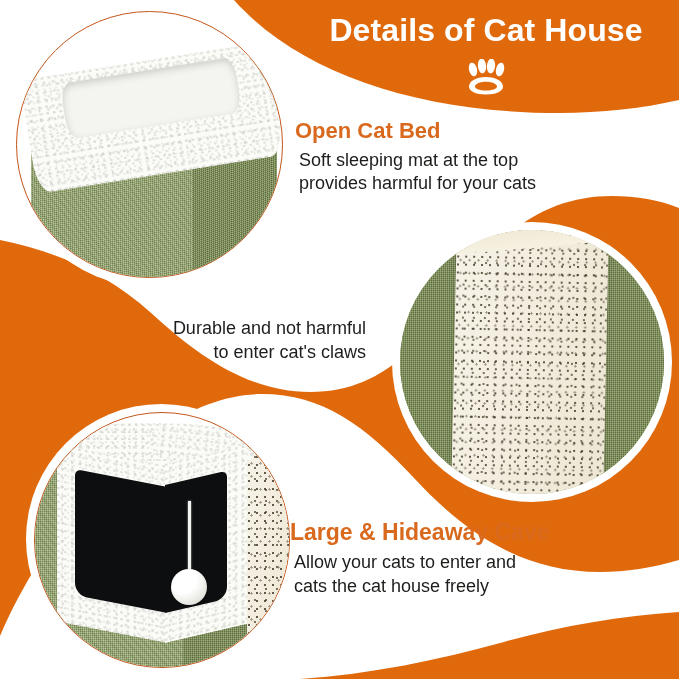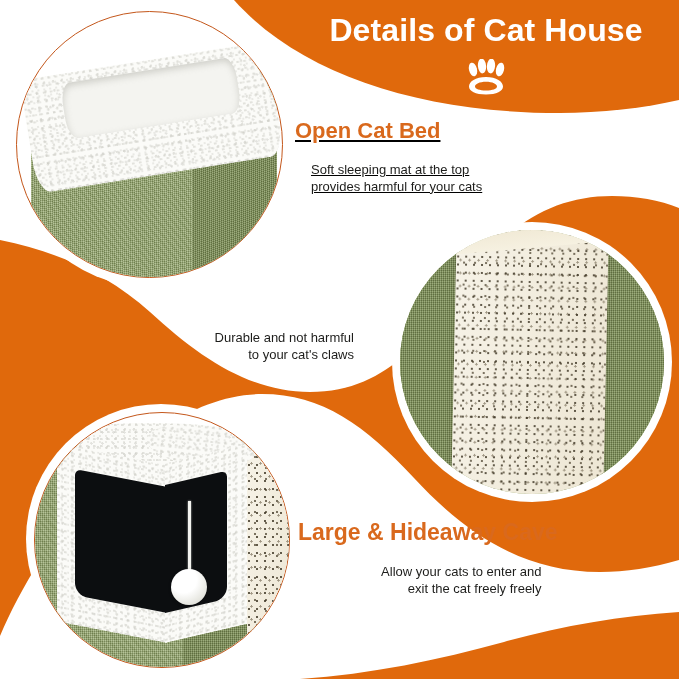--- a/index.html
+++ b/index.html
@@ -234,35 +234,35 @@
   
   .text-block { position: absolute; }
   .feature-heading {
     font-size: 22px;
     font-weight: bold;
     line-height: 1.25;
     margin: 0 0 4px 0;
     white-space: nowrap;
   }
   .feature-body {
-    font-size: 13px;
+    font-size: 18px;
     line-height: 1.32;
     color: #1d1d1b;
-    margin: 16px;
+    margin: 4px;
   }
   .feature-body span { display: block; white-space: nowrap; }
 
-  #text-bed { left: 295px; top: 117px; text-align: left; text-decoration: underline; }
+  #text-bed { left: 295px; top: 117px; text-align: left; }
   #text-bed .feature-heading { color: #d9691d; }
 
   #text-pad { left: 80px; top: 284px; width: 290px; text-align: right; }
   #text-pad .feature-heading { color: #ffffff; font-size: 23px; }
   #text-pad .feature-body { color: #1d1d1b; }
 
-  #text-cave { left: 298px; top: 518px; text-align: right; }
+  #text-cave { left: 290px; top: 518px; text-align: left; }
   #text-cave .feature-heading { color: #d9691d; font-size: 23px; }
 </style>
 </head>
 <body>
 
 <div id="infographic">
 
   <svg id="bg-waves" viewBox="0 0 679 679" aria-hidden="true">
 
     <path fill="#e0690c" d="M 679 0 L 234 0 C 300 74 420 113 560 113 C 600 113 645 108 679 100 Z"></path>
@@ -355,25 +355,25 @@
     <div class="feature-body">
       <span>Soft sleeping mat at the top</span>
       <span>provides harmful for your cats</span>
     </div>
   </div>
 
   <div class="text-block" id="text-pad">
     <div class="feature-heading">Scratching Pad</div>
     <div class="feature-body">
       <span>Durable and not harmful</span>
-      <span>to your cat's claws</span>
+      <span>to enter cat's claws</span>
     </div>
   </div>
 
   <div class="text-block" id="text-cave">
     <div class="feature-heading">Large &amp; Hideaway Cave</div>
     <div class="feature-body">
       <span>Allow your cats to enter and</span>
-      <span>exit the cat freely freely</span>
+      <span>cats the cat house freely</span>
     </div>
   </div>
 
 </div>
 
 </body></html>

